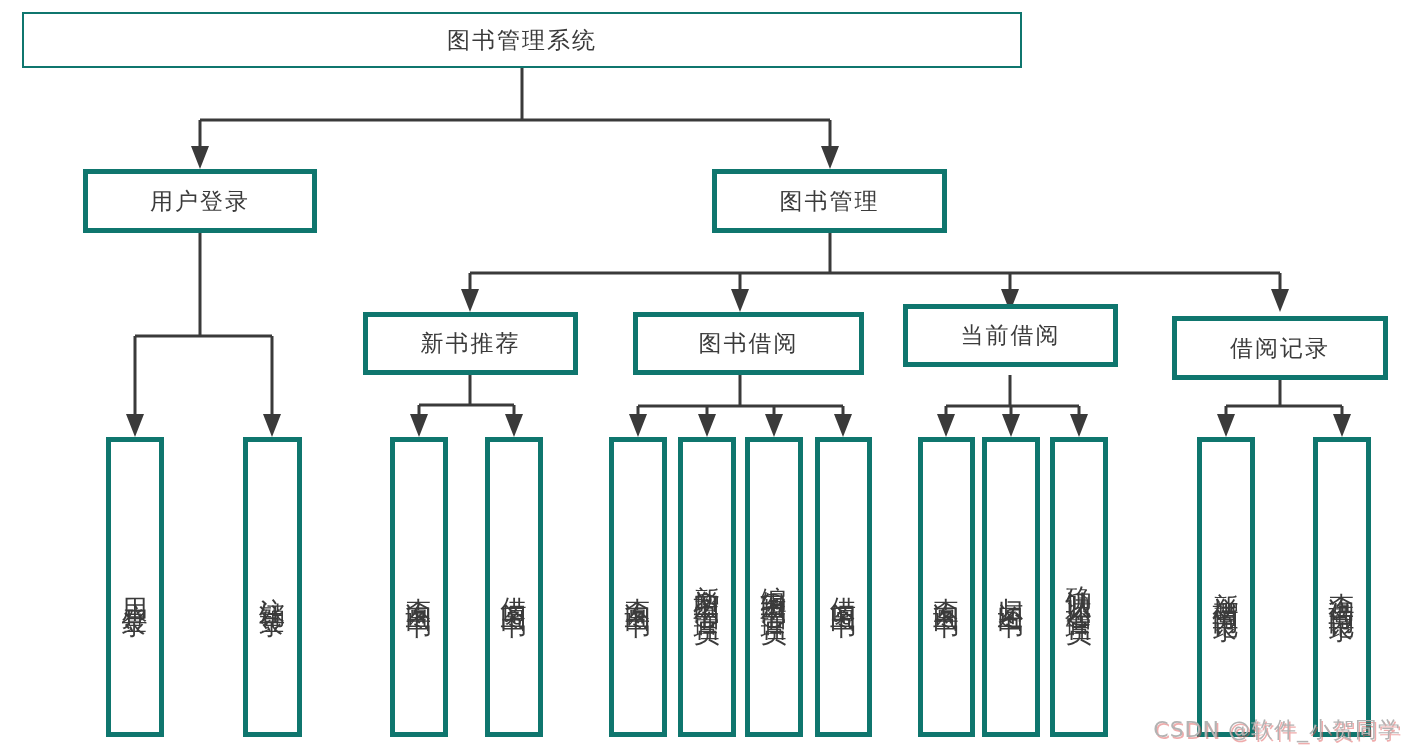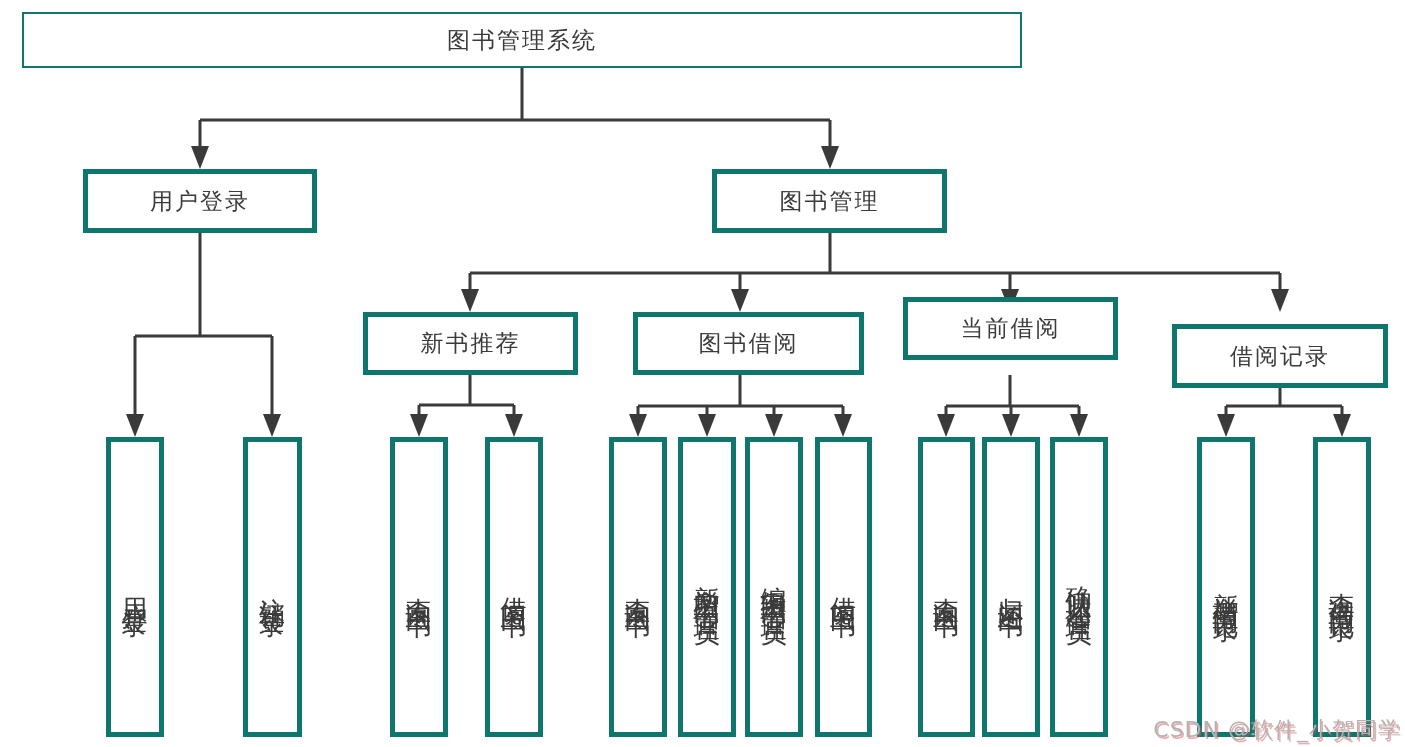--- a/index.html
+++ b/index.html
@@ -100,24 +100,24 @@
   <div class="node h-node" style="left:363px; top:312px; width:215px; height:63px;">
     <span>新书推荐</span>
   </div>
 
   <div class="node h-node" style="left:712px; top:169px; width:235px; height:64px;">
     <span>图书管理</span>
   </div>
   <div class="node h-node" style="left:633px; top:312px; width:231px; height:63px;">
     <span>图书借阅</span>
   </div>
-  <div class="node h-node" style="left:903px; top:297px; width:215px; height:63px;">
+  <div class="node h-node" style="left:903px; top:304px; width:215px; height:63px;">
     <span>当前借阅</span>
   </div>
-  <div class="node h-node" style="left:1172px; top:324px; width:216px; height:64px;">
+  <div class="node h-node" style="left:1172px; top:316px; width:216px; height:64px;">
     <span>借阅记录</span>
   </div>
 
   <div class="node leaf" style="left:106px; top:437px; width:58px; height:300px;">
     <span>用户登录</span>
   </div>
   <div class="node leaf" style="left:243px; top:437px; width:59px; height:300px;">
     <span>注销登录</span>
   </div>
 

